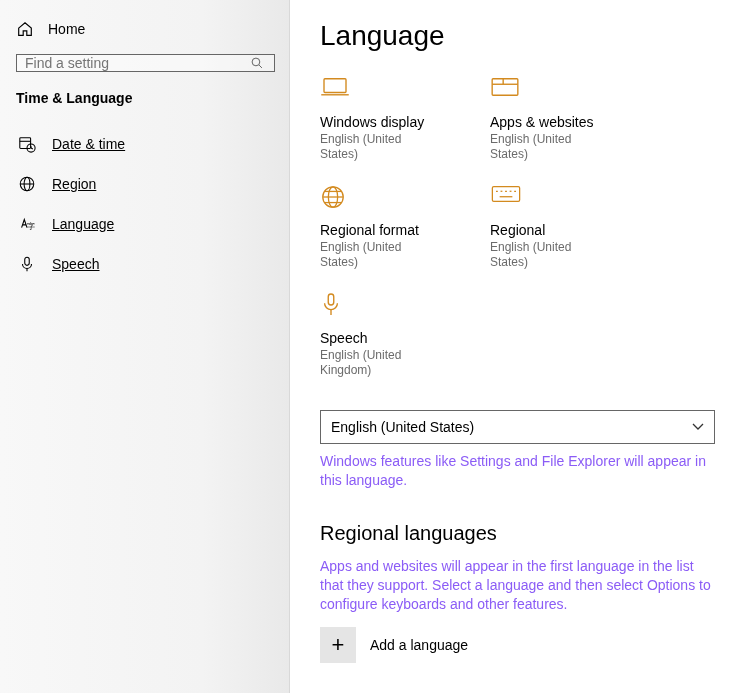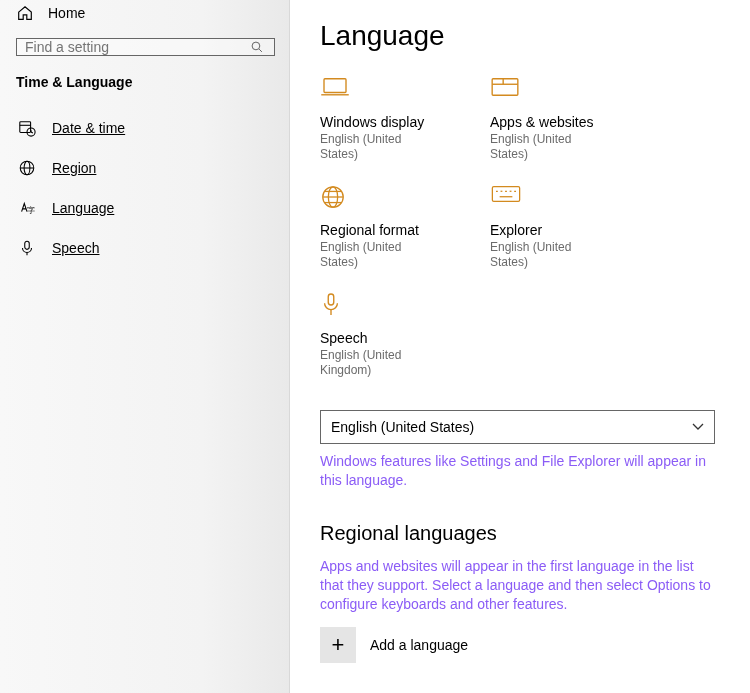--- a/index.html
+++ b/index.html
@@ -10,21 +10,21 @@
     background: #fff;
     width: 750px;
     height: 693px;
     overflow: hidden;
     display: flex;
   }
   
   .sidebar {
     width: 290px;
     height: 100%;
-    padding: 0 14px 0 16px;
+    padding: 16px 14px 0 16px;
     background: linear-gradient(to right, #f8f8f8 0%, #f3f3f3 70%, #e9e9e9 100%);
     border-right: 1px solid #d8d8d8;
   }
   .home-row {
     display: flex;
     align-items: center;
     gap: 14px;
     padding: 4px 0 12px 0;
     font-size: 14px;
   }
@@ -266,21 +266,21 @@
         <svg viewBox="0 0 34 22" width="32" height="20" fill="none" stroke="#d38a1f" stroke-width="1.4">
           <rect x="2" y="3" width="30" height="16" rx="1.5"></rect>
           <line x1="6" y1="8" x2="8" y2="8"></line>
             <line x1="11" y1="8" x2="13" y2="8"></line>
             <line x1="16" y1="8" x2="18" y2="8"></line>
             <line x1="21" y1="8" x2="23" y2="8"></line>
             <line x1="26" y1="8" x2="28" y2="8"></line>
           <line x1="10" y1="14" x2="24" y2="14"></line>
         </svg>
       </div>
-      <div class="tile-label">Explorer</div>
+      <div class="tile-label">Regional</div>
       <div class="tile-sub">English (United States)</div>
     </div>
 
     <div class="tile">
       <div class="tile-icon">
         <svg viewBox="0 0 24 28" width="22" height="26" fill="none" stroke="#d38a1f" stroke-width="1.5">
           <rect x="9" y="2" width="6" height="12" rx="3"></rect>
             <path d="M5 12a7 7 0 0 0 14 0"></path>
             <line x1="12" y1="19" x2="12" y2="25"></line>
         </svg>

